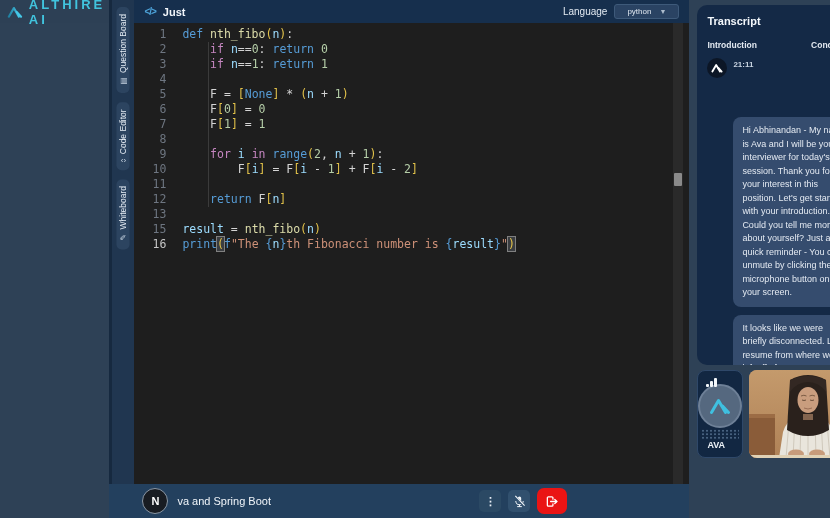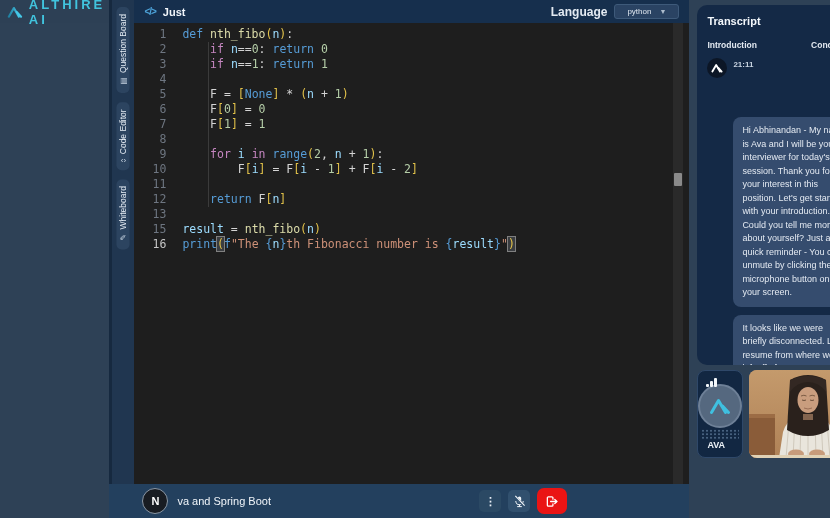--- a/index.html
+++ b/index.html
@@ -22,21 +22,21 @@
   .sidebar { width:25px; flex:0 0 25px; background:#203650; display:flex; flex-direction:column; align-items:center; gap:9px; padding-top:7px; border-left:3px solid #16293f; }
   .side-tab { writing-mode:vertical-rl; transform:rotate(180deg); background:#2c4460; color:#e6edf5; font-size:8.5px; padding:7px 2px; border-radius:5px; display:flex; align-items:center; gap:4px; cursor:pointer; line-height:1; white-space:nowrap; }
   .side-tab .tab-ic { font-size:8px; color:#cdd9e6; transform:rotate(90deg); display:inline-block; }
 
   
   .code-panel { flex:1; display:flex; flex-direction:column; min-width:0; }
   .code-header { height:23px; flex:0 0 23px; background:#162f4d; display:flex; align-items:center; padding:0 10px; }
   .code-title { display:flex; align-items:center; gap:7px; font-size:11px; font-weight:bold; color:#f2f6fa; }
   .code-title .glyph { color:#4da3d9; font-size:10px; font-weight:bold; letter-spacing:-1px; }
   .lang-wrap { margin-left:auto; display:flex; align-items:center; gap:7px; }
-  .lang-label { font-size:12px; color:#e3eaf2; font-weight:bold;margin-left:44px; }
+  .lang-label { font-size:10px; color:#e3eaf2; font-weight:normal;margin-left:44px; }
   .lang-select { display:flex; align-items:center; gap:8px; background:#2a4363; border:1px solid #3e5a7a; border-radius:3px; font-size:8px; color:#dfe7f0; padding:2px 12px; cursor:pointer; }
   .lang-select .chev { font-size:7px; color:#aebdcd; }
 
   .editor { flex:1; background:#1e1e1e; position:relative; overflow:hidden; padding-top:4px;
             font-family:"DejaVu Sans Mono", monospace; font-size:11.5px; line-height:15px; }
   .code-line { display:flex; white-space:pre; }
   .ln { width:48px; flex:0 0 48px; text-align:right; color:#6e7681; padding-right:16px; user-select:none; }
   .ln-active { color:#c6c6c6; }
   .tk-pl{color:#d4d4d4} .tk-kw{color:#569cd6} .tk-ctl{color:#c586c0} .tk-fn{color:#dcdcaa}
   .tk-num{color:#b5cea8} .tk-str{color:#ce9178} .tk-br{color:#e2c24a} .tk-var{color:#9cdcfe}

